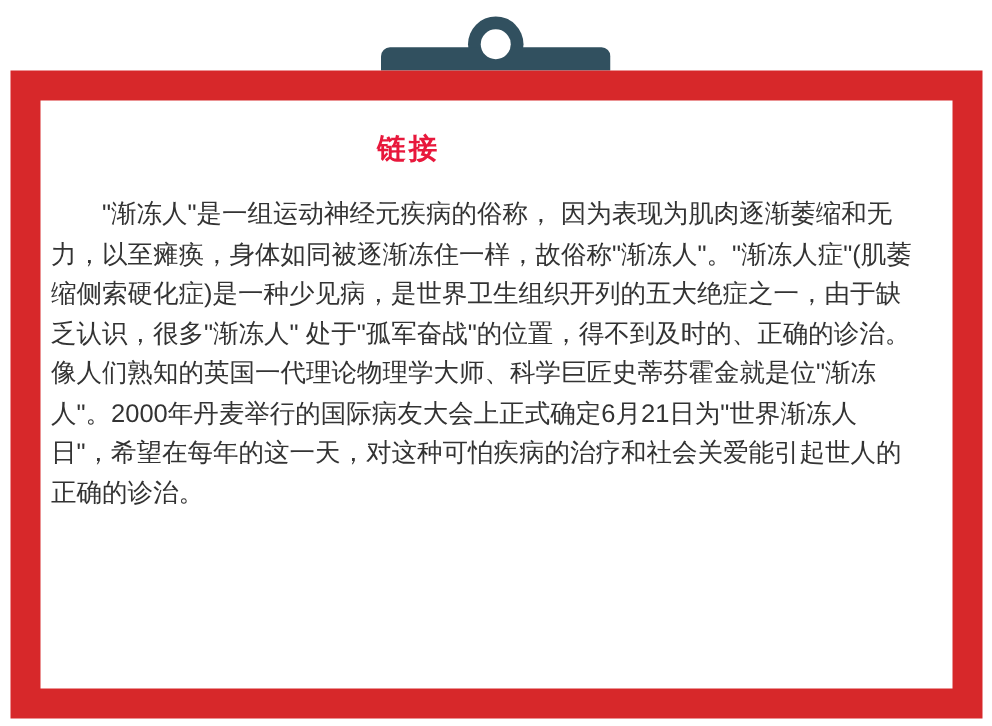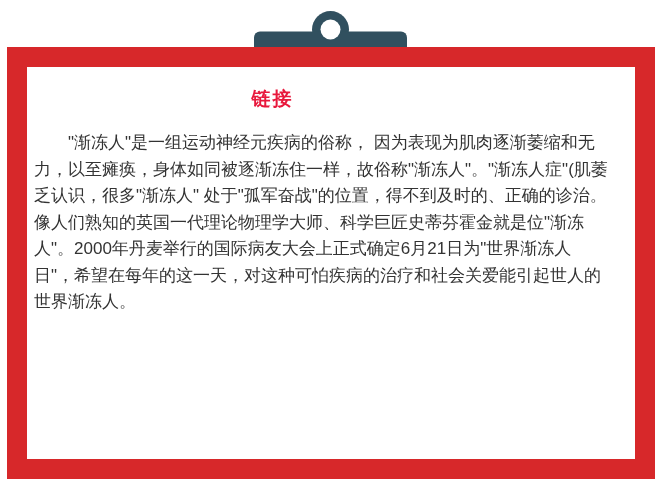--- a/index.html
+++ b/index.html
@@ -113,18 +113,19 @@
   </g>
 </svg>
 
 <div class="frame"></div>
 
 <div class="title">链接</div>
 
 <div class="paragraph">
     <div class="line">"渐冻人"是一组运动神经元疾病的俗称， 因为表现为肌肉逐渐萎缩和无</div>
     <div class="line">力，以至瘫痪，身体如同被逐渐冻住一样，故俗称"渐冻人"。"渐冻人症"(肌萎</div>
+    <div class="line">缩侧索硬化症)是一种少见病，是世界卫生组织开列的五大绝症之一，由于缺</div>
     <div class="line">乏认识，很多"渐冻人" 处于"孤军奋战"的位置，得不到及时的、正确的诊治。</div>
     <div class="line">像人们熟知的英国一代理论物理学大师、科学巨匠史蒂芬霍金就是位"渐冻</div>
     <div class="line">人"。2000年丹麦举行的国际病友大会上正式确定6月21日为"世界渐冻人</div>
     <div class="line">日"，希望在每年的这一天，对这种可怕疾病的治疗和社会关爱能引起世人的</div>
-    <div class="line">世界渐冻人。</div>
+    <div class="line">正确的诊治。</div>
   </div>
 
 </body></html>

